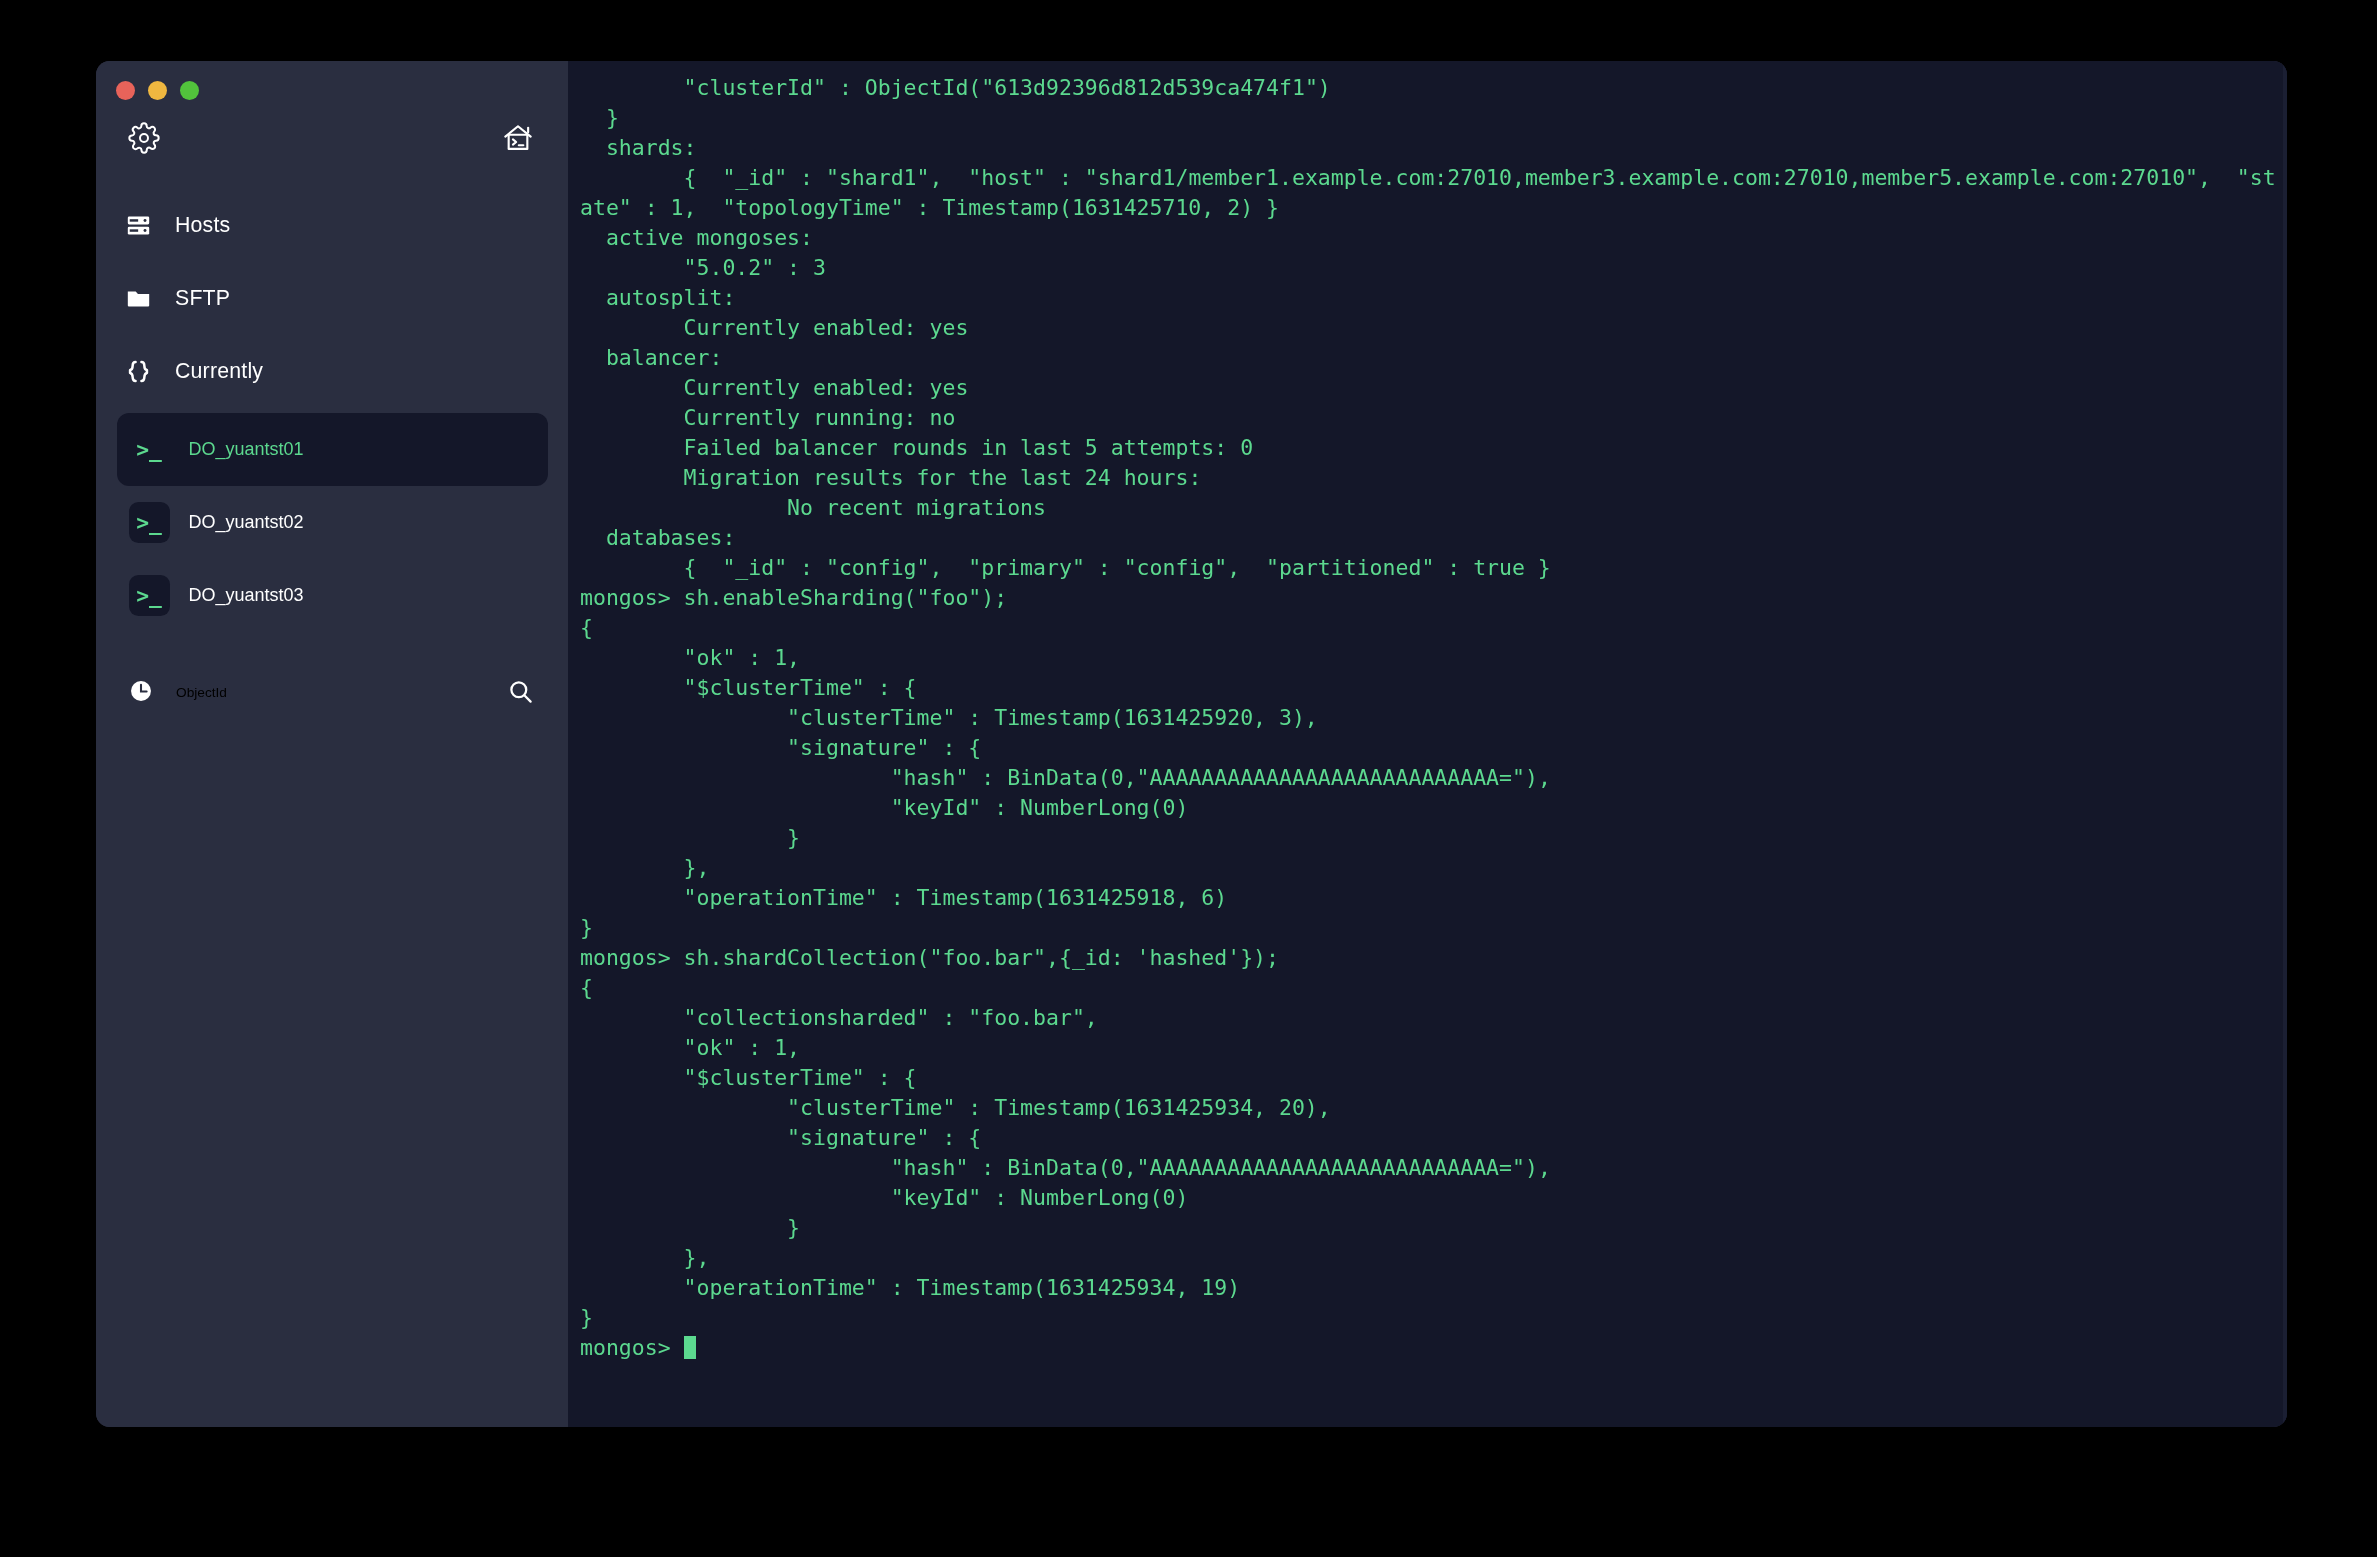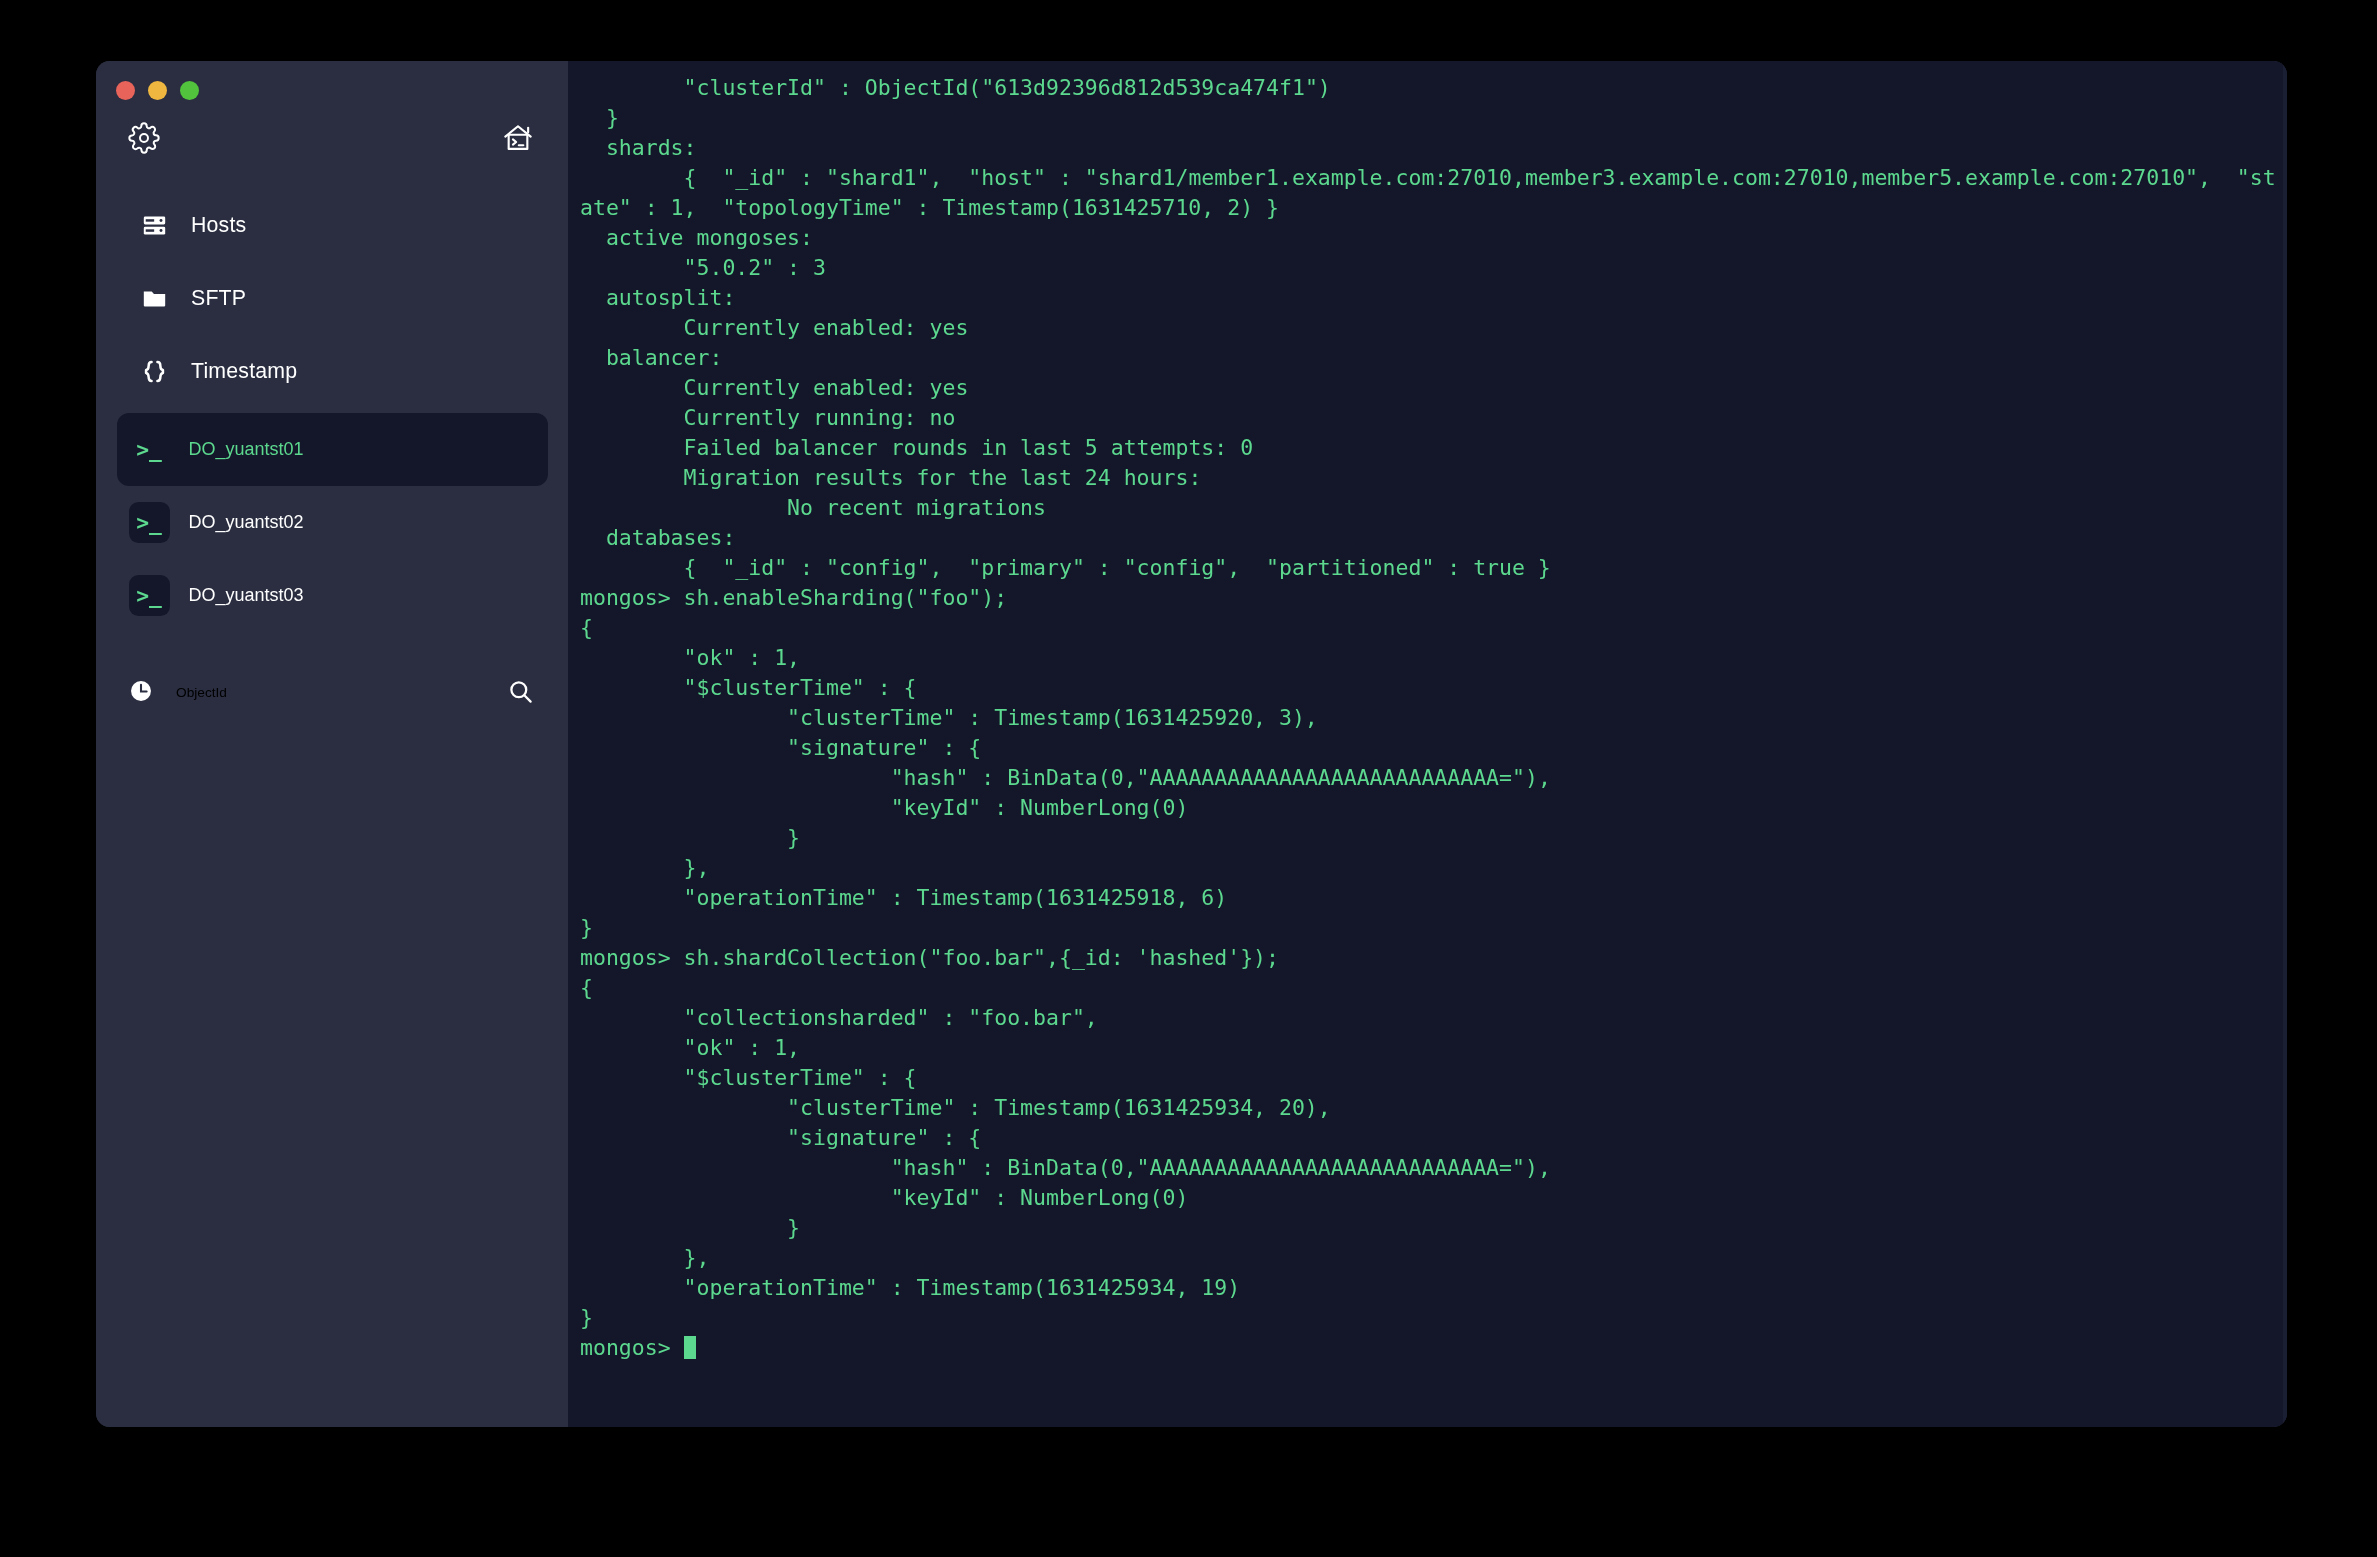--- a/index.html
+++ b/index.html
@@ -64,21 +64,21 @@
   #sidebar-nav {
     position: absolute;
     left: 0; top: 128px;
     width: 100%;
   }
 
   .nav-item {
     height: 73px;
     display: flex;
     align-items: center;
-    padding-left: 44px;
+    padding-left: 28px;
     gap: 22px;
     cursor: default;
   }
   .nav-item .nav-icon {
     width: 29px; height: 29px;
     flex: 0 0 29px;
     display: flex; align-items: center; justify-content: center;
     color: #ffffff;
   }
   .nav-item .nav-label {
@@ -231,21 +231,21 @@
       </div>
 
 
       <div class="nav-item">
         <span class="nav-icon">
           <svg width="27" height="27" viewBox="0 0 24 24" fill="none" stroke="#ffffff" stroke-width="2.2" stroke-linecap="round" stroke-linejoin="round">
             <path d="M9.4 3.5c-2.4 0-2.6 1.4-2.6 3.3 0 2.1-.5 3.6-2.3 3.9v2.6c1.8.3 2.3 1.8 2.3 3.9 0 1.9.2 3.3 2.6 3.3"></path>
             <path d="M14.6 3.5c2.4 0 2.6 1.4 2.6 3.3 0 2.1.5 3.6 2.3 3.9v2.6c-1.8.3-2.3 1.8-2.3 3.9 0 1.9-.2 3.3-2.6 3.3"></path>
           </svg>
         </span>
-        <span class="nav-label">Timestamp</span>
+        <span class="nav-label">Currently</span>
       </div>
 
       <div id="session-list">
 
         <div class="session-item active">
           <span class="session-icon">&gt;_</span>
           <span class="session-label">DO_yuantst01</span>
         </div>
 
         <div class="session-item">

